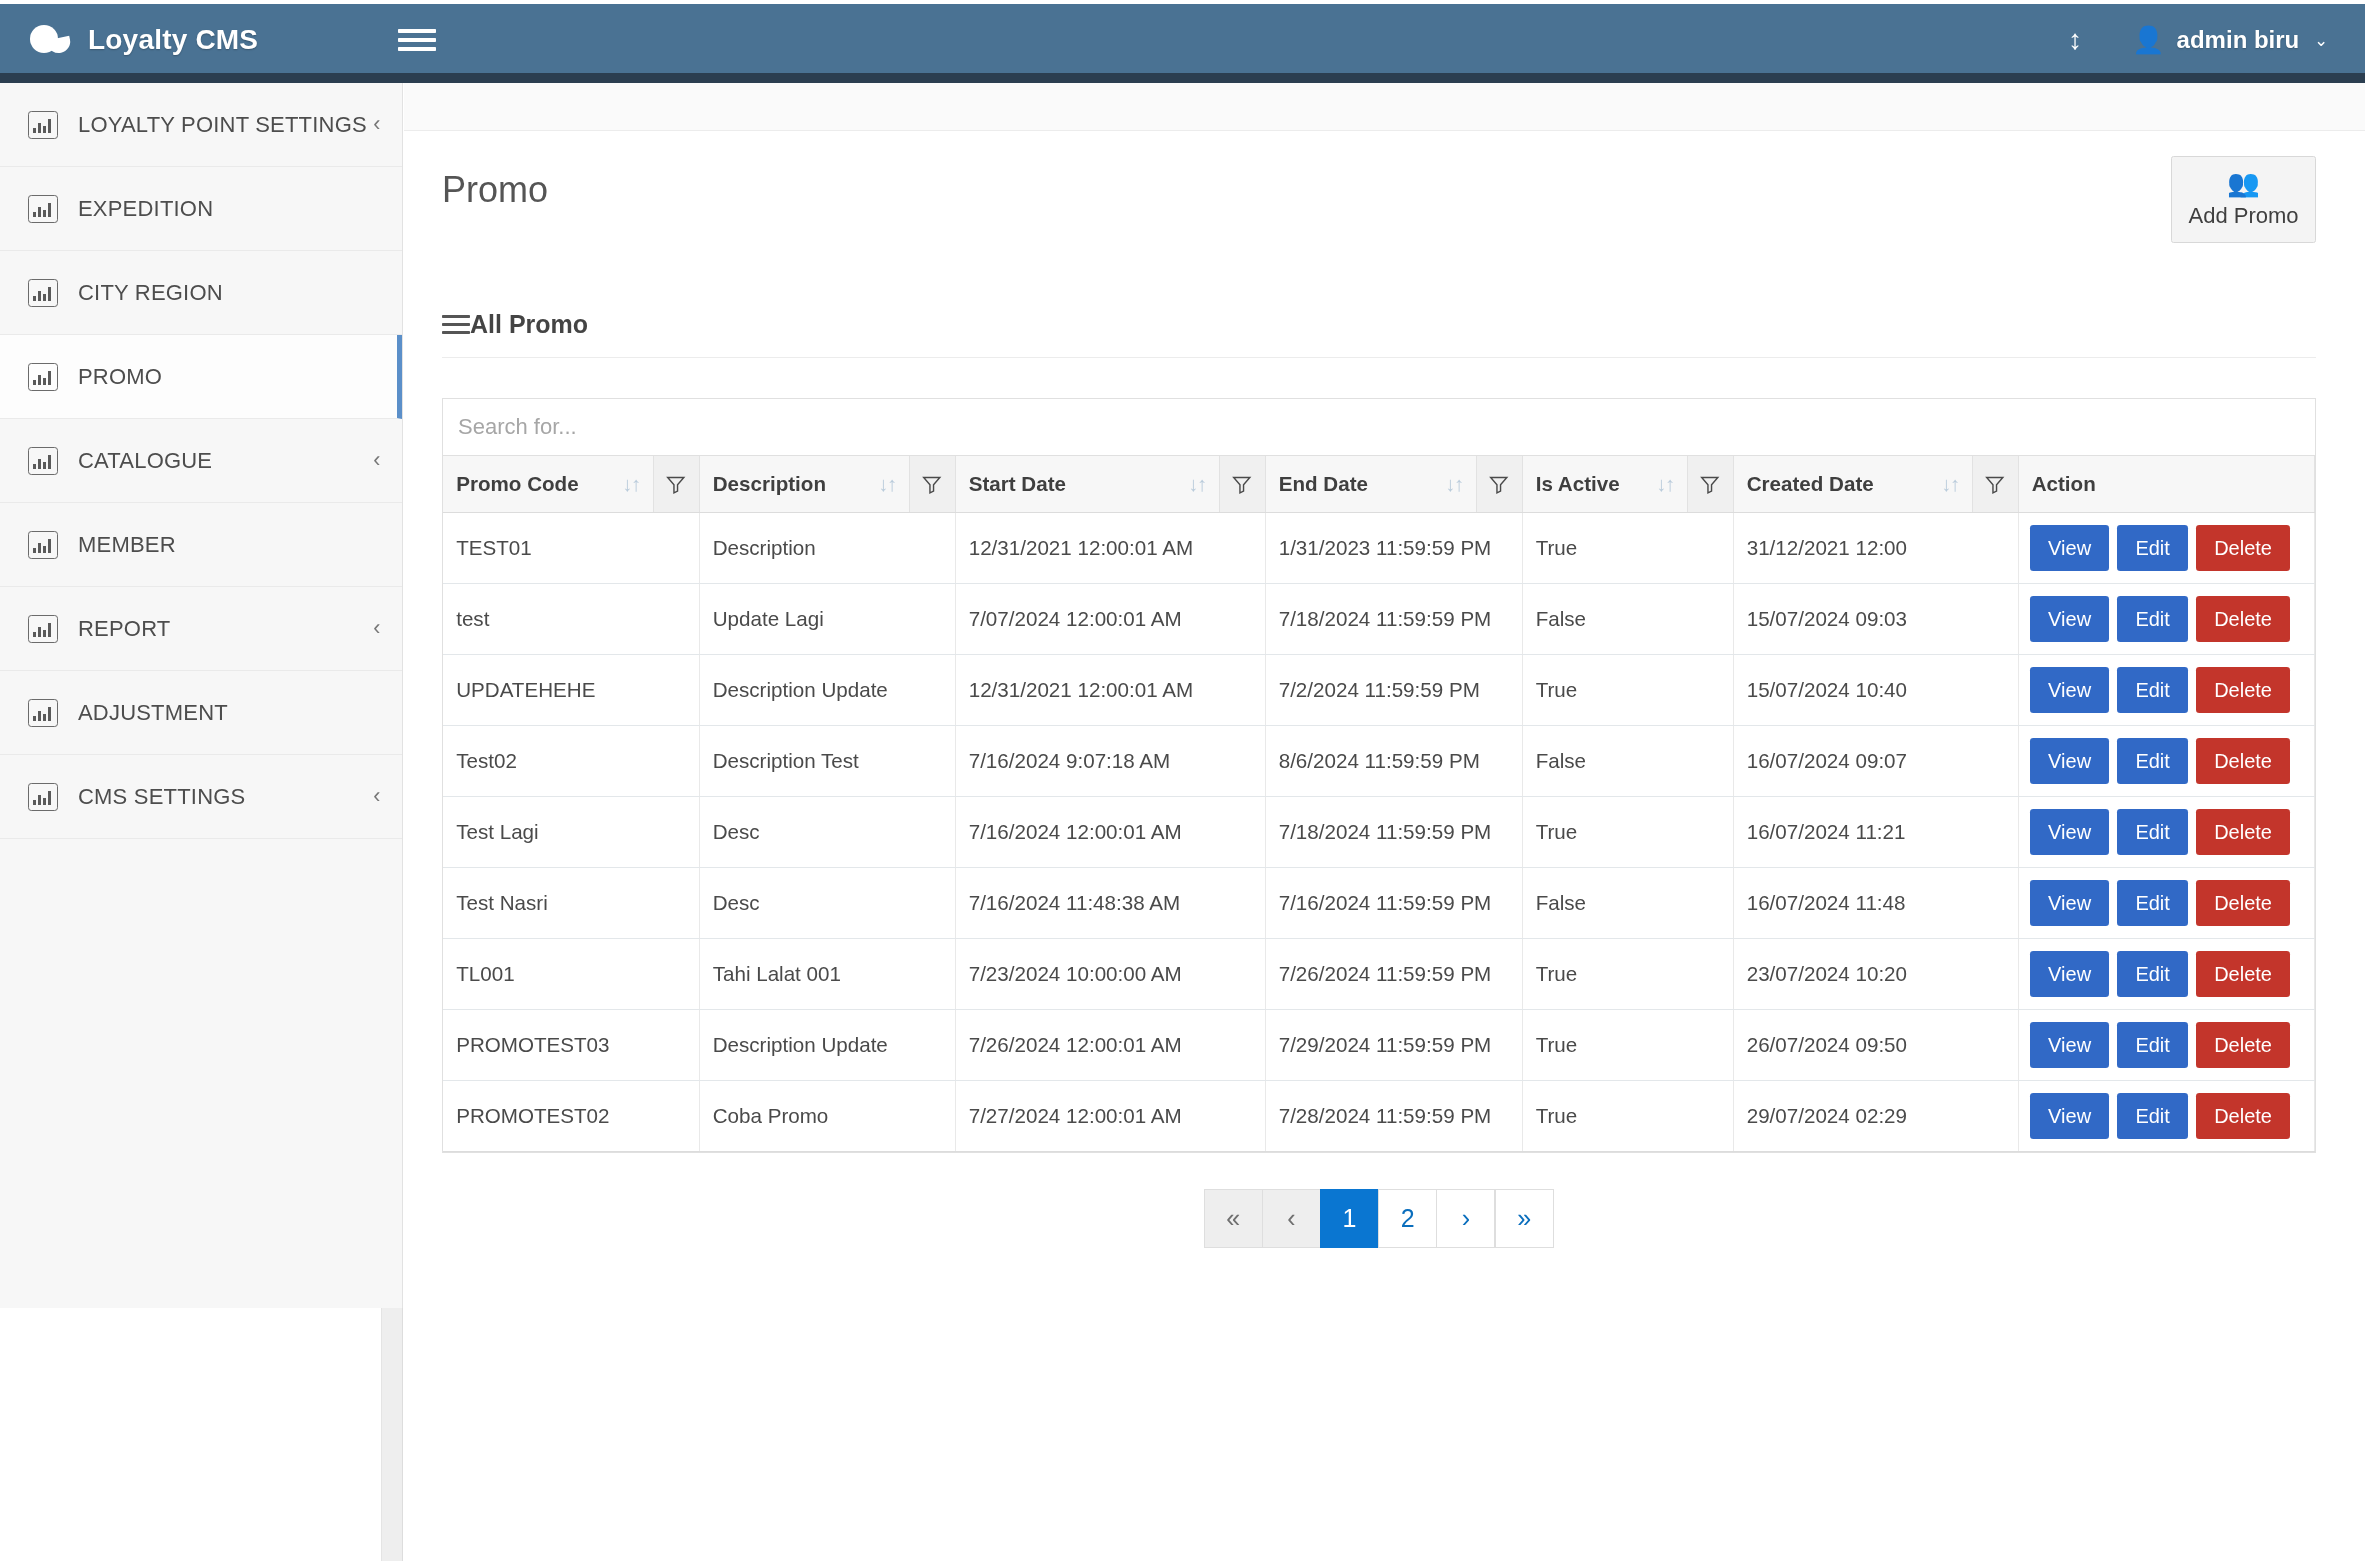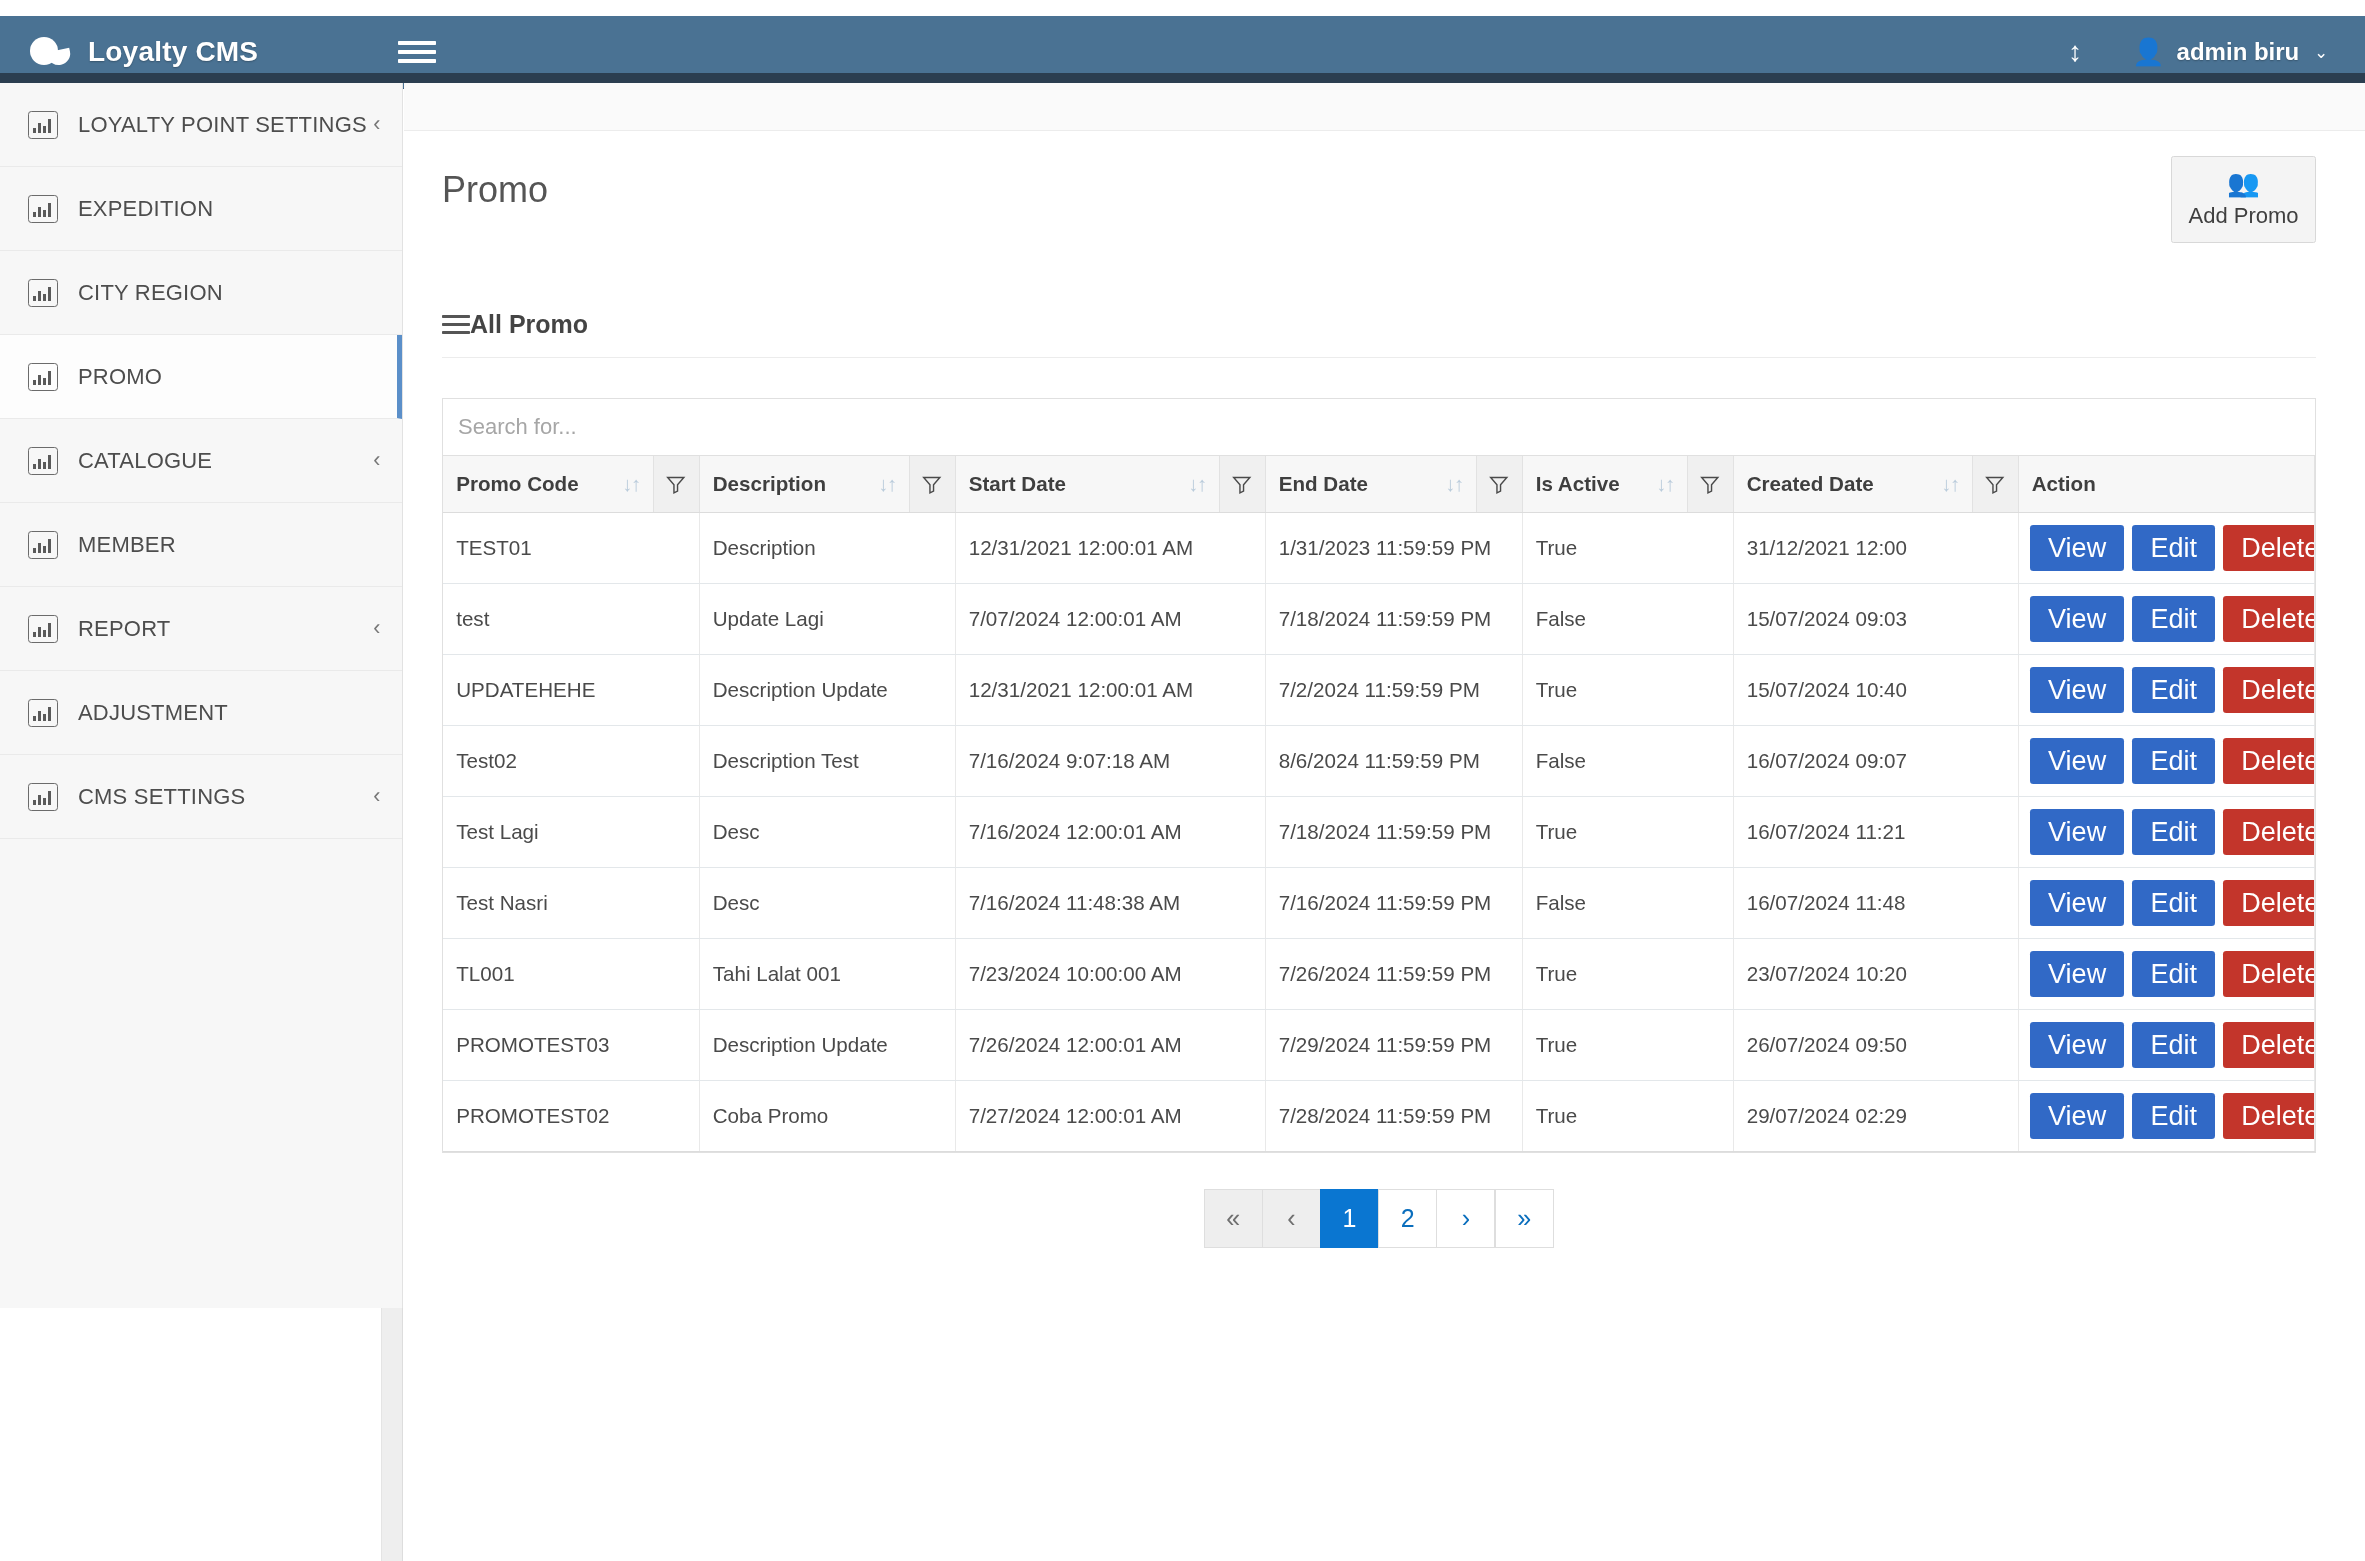--- a/index.html
+++ b/index.html
@@ -6,21 +6,21 @@
   html, body { margin:0; padding:0; }
   body {
     width:2366px; height:1562px;
     font-family:"Liberation Sans", sans-serif;
     background:#ffffff; color:#3a3a3a;
     overflow:hidden;
   }
 
   
   .topbar{
-    position:absolute; top:16px; left:0; width:2366px; height:73px;
+    position:absolute; top:4px; left:0; width:2366px; height:73px;
     background:#4a7293; display:flex; align-items:center;
     border-bottom:0.8px solid #3d6181;
   }
   .topbar-dark{
     position:absolute; top:73px; left:0; width:2366px; height:10px;
     background:#2b3e50;
   }
   .brand{
     display:flex; align-items:center; gap:15px;
     padding-left:30px; width:380px;
@@ -141,21 +141,21 @@
   .funnel svg{ vertical-align:middle; }
   tbody td{
     border-right:0.8px solid #e9e9e9; border-bottom:0.8px solid #e3e7ea;
     height:71px; padding:0 13.2px; font-size:20.6px; color:#4a4a4a;
     vertical-align:middle; white-space:nowrap; overflow:hidden; text-overflow:ellipsis;
   }
   tbody tr:last-child td{ border-bottom:0.8px solid #dcdcdc; }
   td.act-cell{ padding:0 11.6px; }
   .act-wrap{ display:flex; gap:8.3px; }
   .btn{
-    border:0; border-radius:3.3px; color:#fff; font-size:27px;
+    border:0; border-radius:3.3px; color:#fff; font-size:20px;
     font-family:"Liberation Sans", sans-serif; cursor:pointer;
     height:46px; padding:0 18px; line-height:46px;
   }
   .btn-view, .btn-edit{ background:#3169c6; }
   .btn-del{ background:#c3352b; }
 
   
   .pager{
     display:flex; justify-content:center; gap:0; margin-top:36px;
   }

